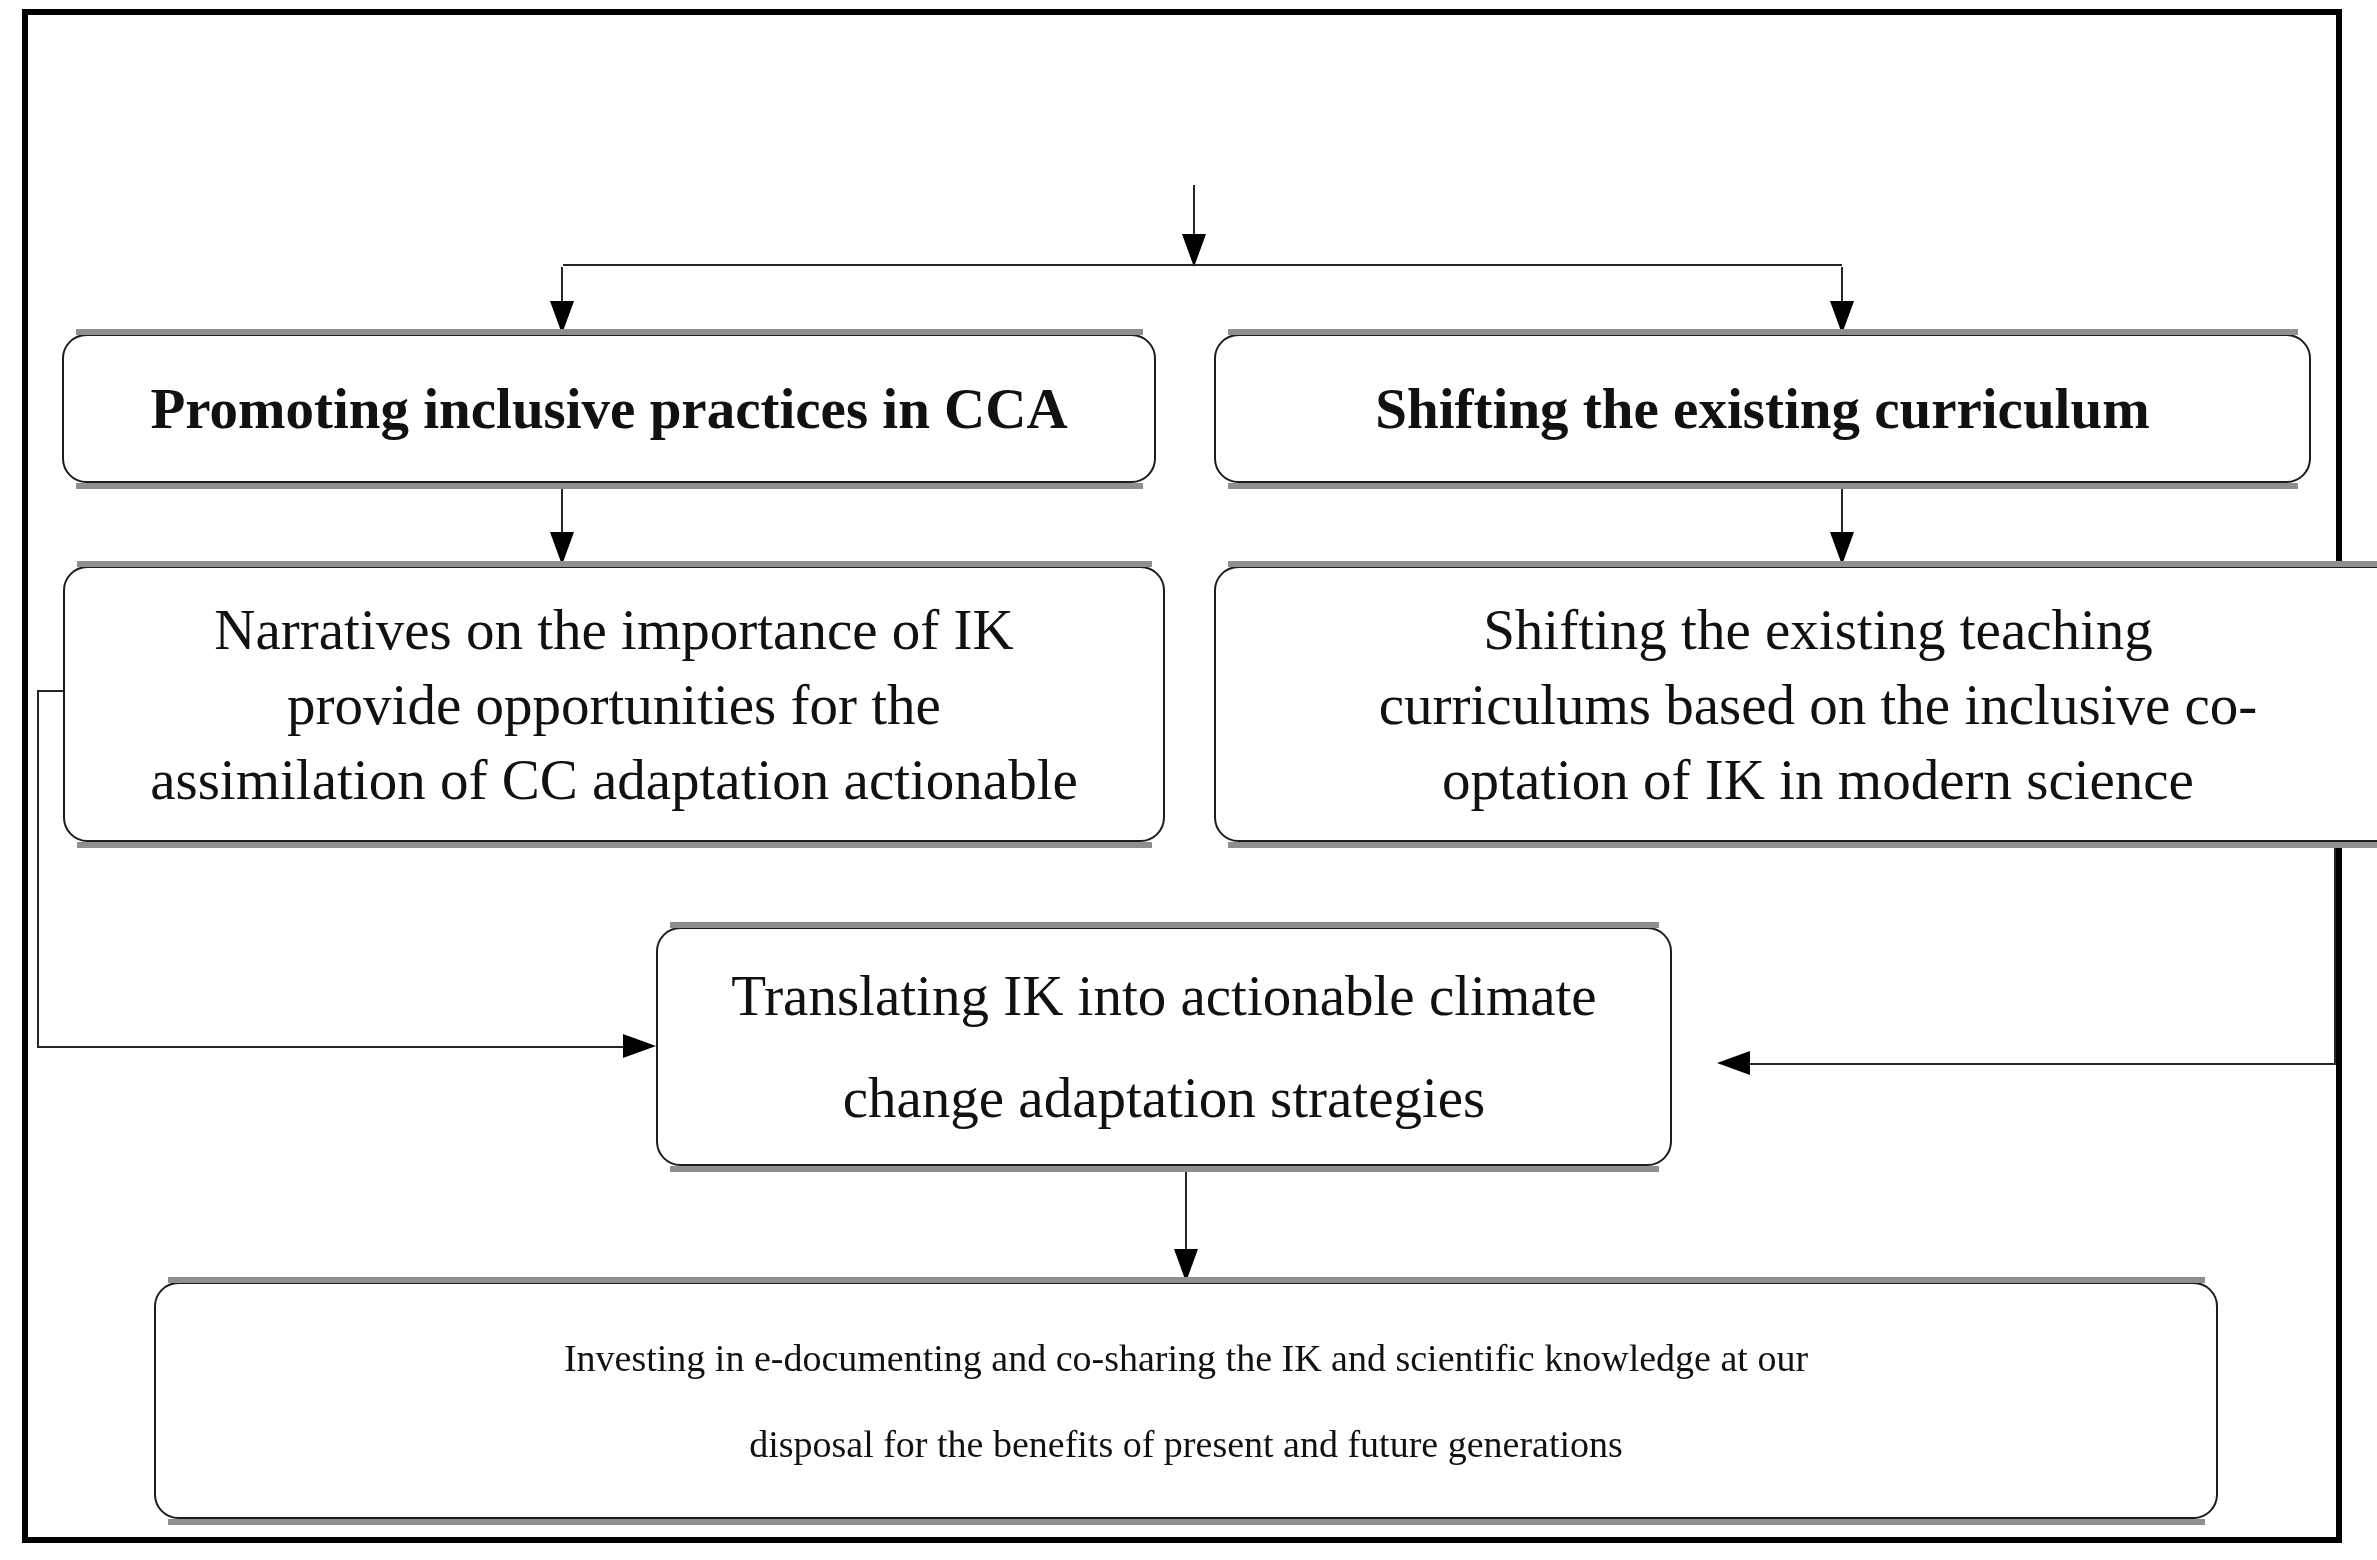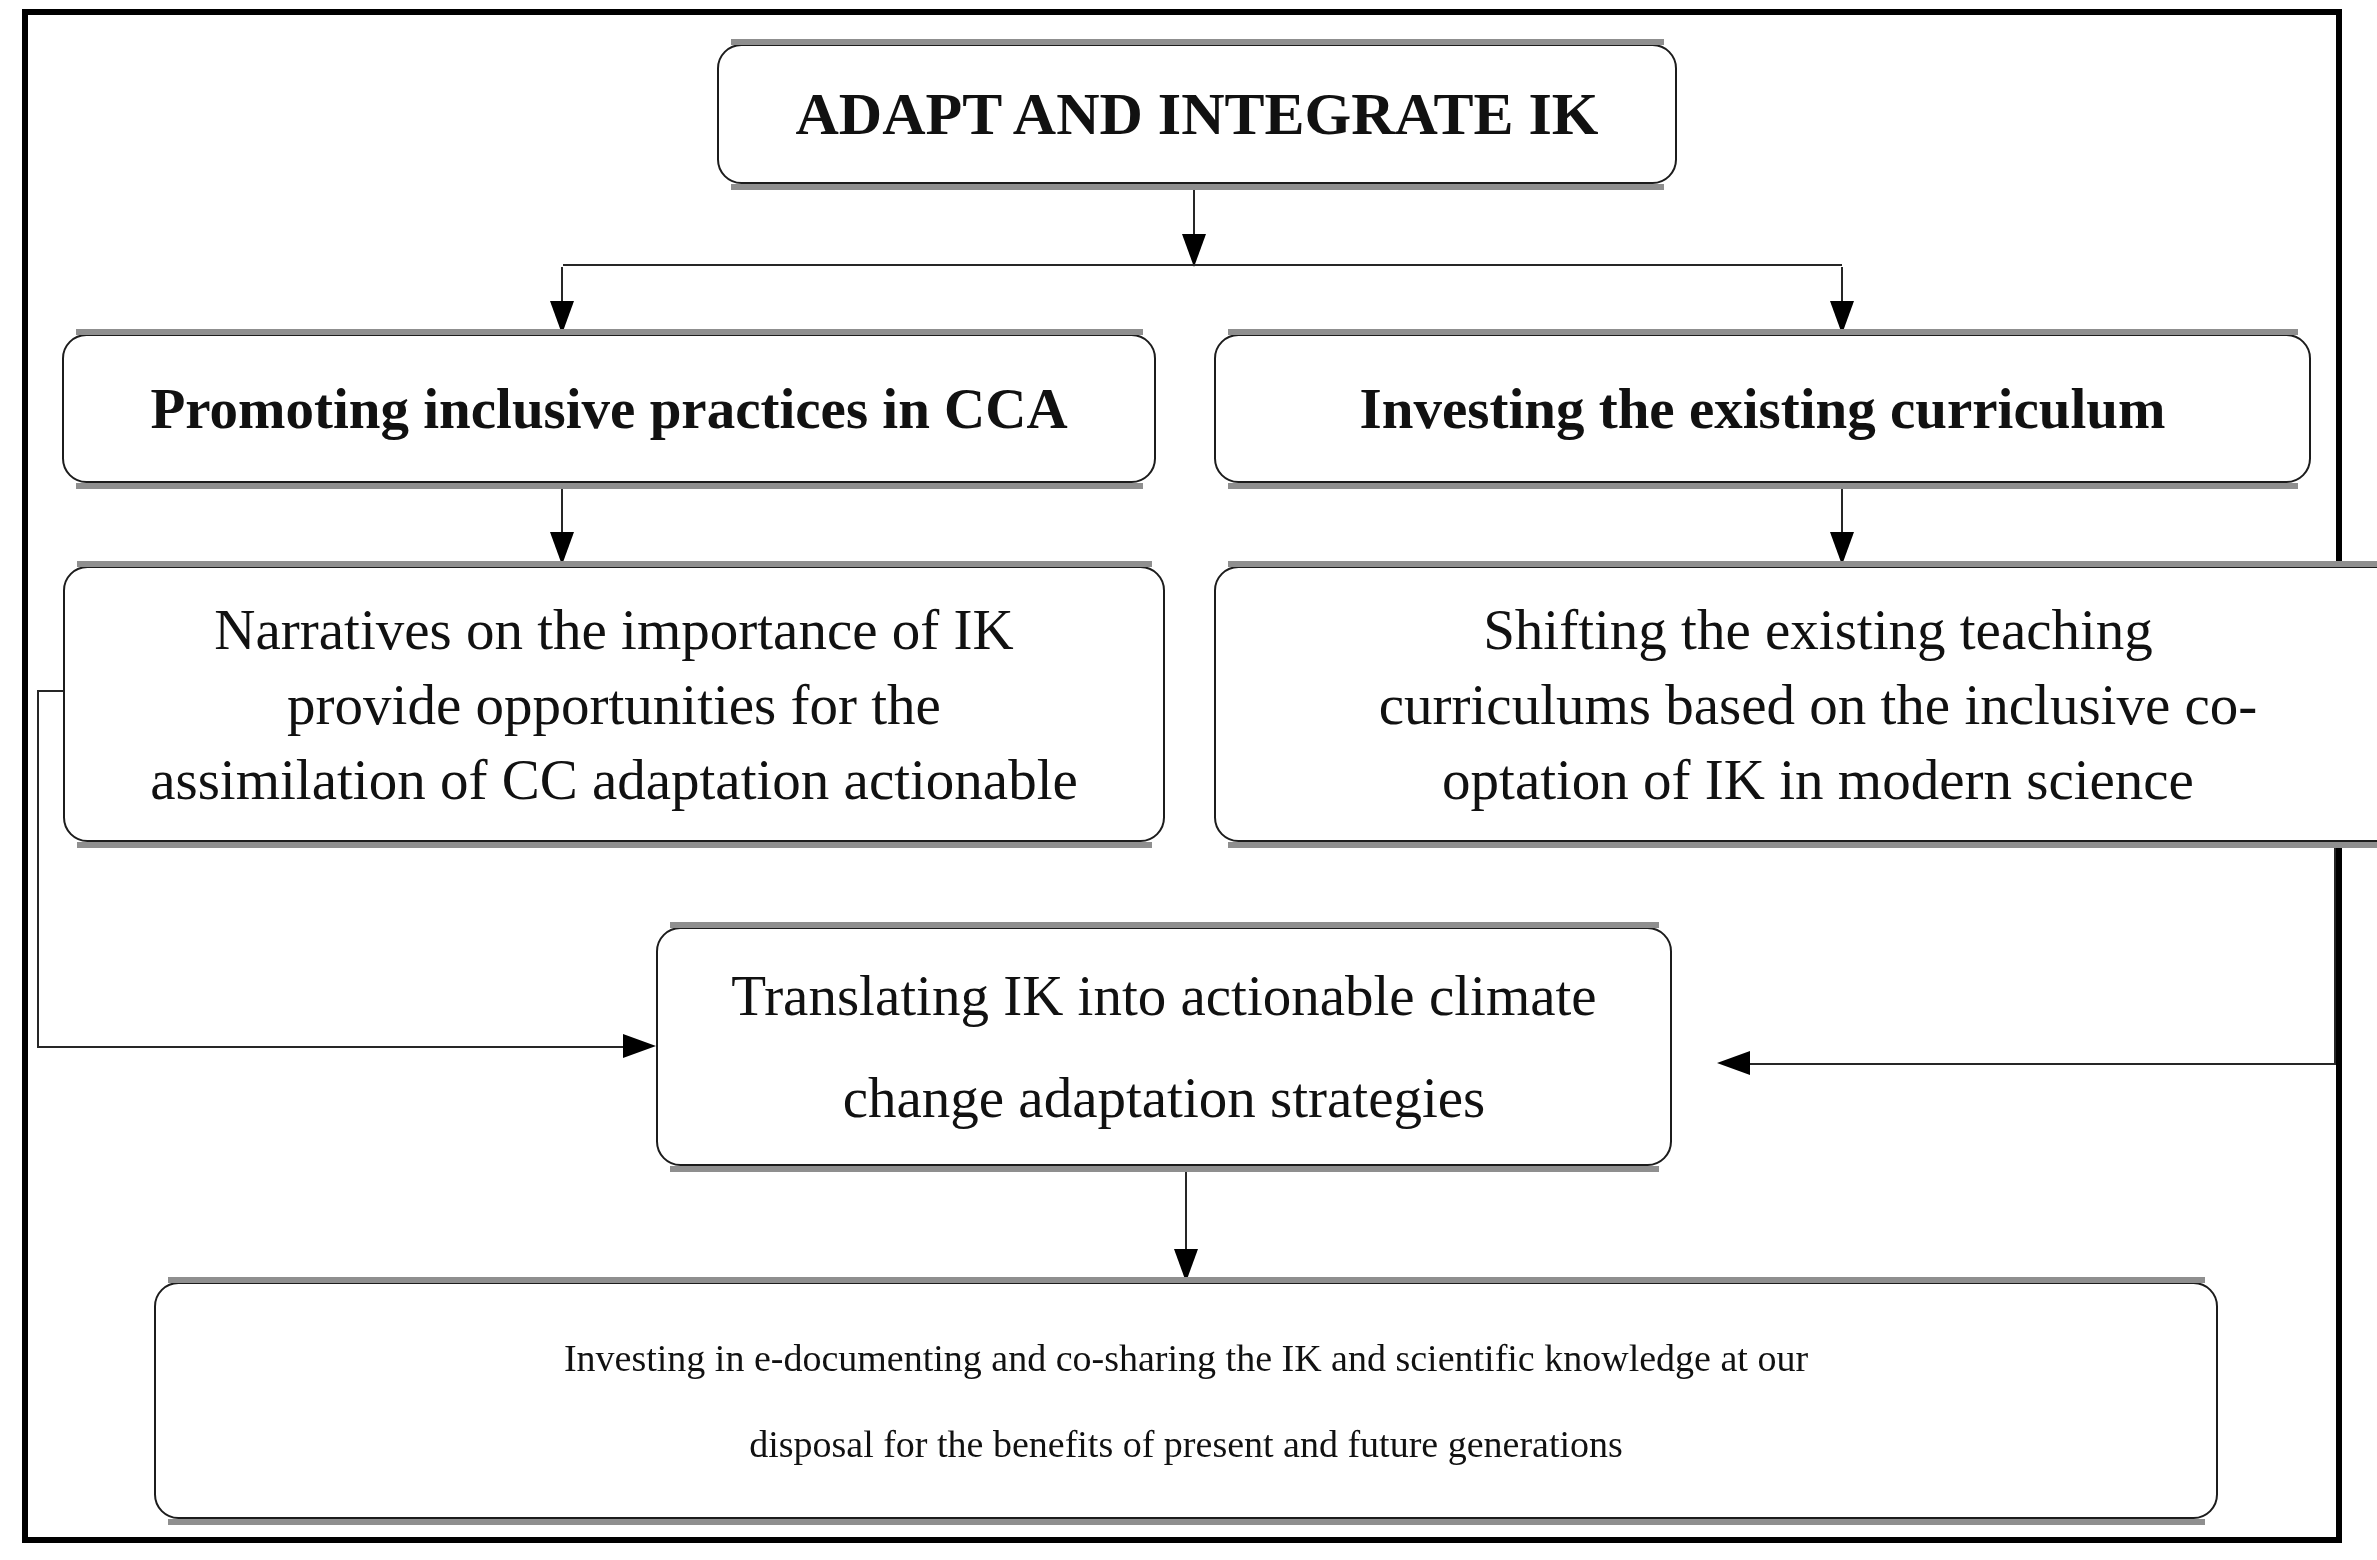--- a/index.html
+++ b/index.html
@@ -32,38 +32,35 @@
     border-top:12.2px solid transparent;border-bottom:12.2px solid transparent;border-left:33px solid #000;}
   .arrow-left{position:absolute;width:0;height:0;z-index:4;
     border-top:12.2px solid transparent;border-bottom:12.2px solid transparent;border-right:33px solid #000;}
 </style>
 </head>
 <body>
 
 <div id="canvas">
   <div id="frame"></div>
 
-  <div class="box" style="left:717px;top:44px;width:960px;height:140px;">
-    <div class="hdr">ADAPT AND INTEGRATE IK</div>
-  </div>
 
   <div class="vline" style="left:1193px;top:185px;height:49px;"></div>
   <div class="arrow-down" style="left:1182px;top:234px;"></div>
   <div class="hline shadow" style="left:563px;top:264px;width:1279px;"></div>
 
   <div class="vline" style="left:561px;top:267px;height:37px;"></div>
   <div class="arrow-down" style="left:550px;top:301px;"></div>
   <div class="vline" style="left:1841px;top:267px;height:37px;"></div>
   <div class="arrow-down" style="left:1830px;top:301px;"></div>
 
   <div class="box" style="left:62px;top:334px;width:1094px;height:149px;">
     <div class="hdr2">Promoting inclusive practices in CCA</div>
   </div>
   <div class="box" style="left:1214px;top:334px;width:1097px;height:149px;">
-    <div class="hdr2">Investing the existing curriculum</div>
+    <div class="hdr2">Shifting the existing curriculum</div>
   </div>
 
   <div class="vline" style="left:561px;top:483px;height:52px;"></div>
   <div class="arrow-down" style="left:550px;top:532px;"></div>
   <div class="vline" style="left:1841px;top:483px;height:52px;"></div>
   <div class="arrow-down" style="left:1830px;top:532px;"></div>
 
   <div class="box" style="left:63px;top:566px;width:1102px;height:276px;">
     <div class="body-line">Narratives on the importance of IK</div>
     <div class="body-line">provide opportunities for the</div>

